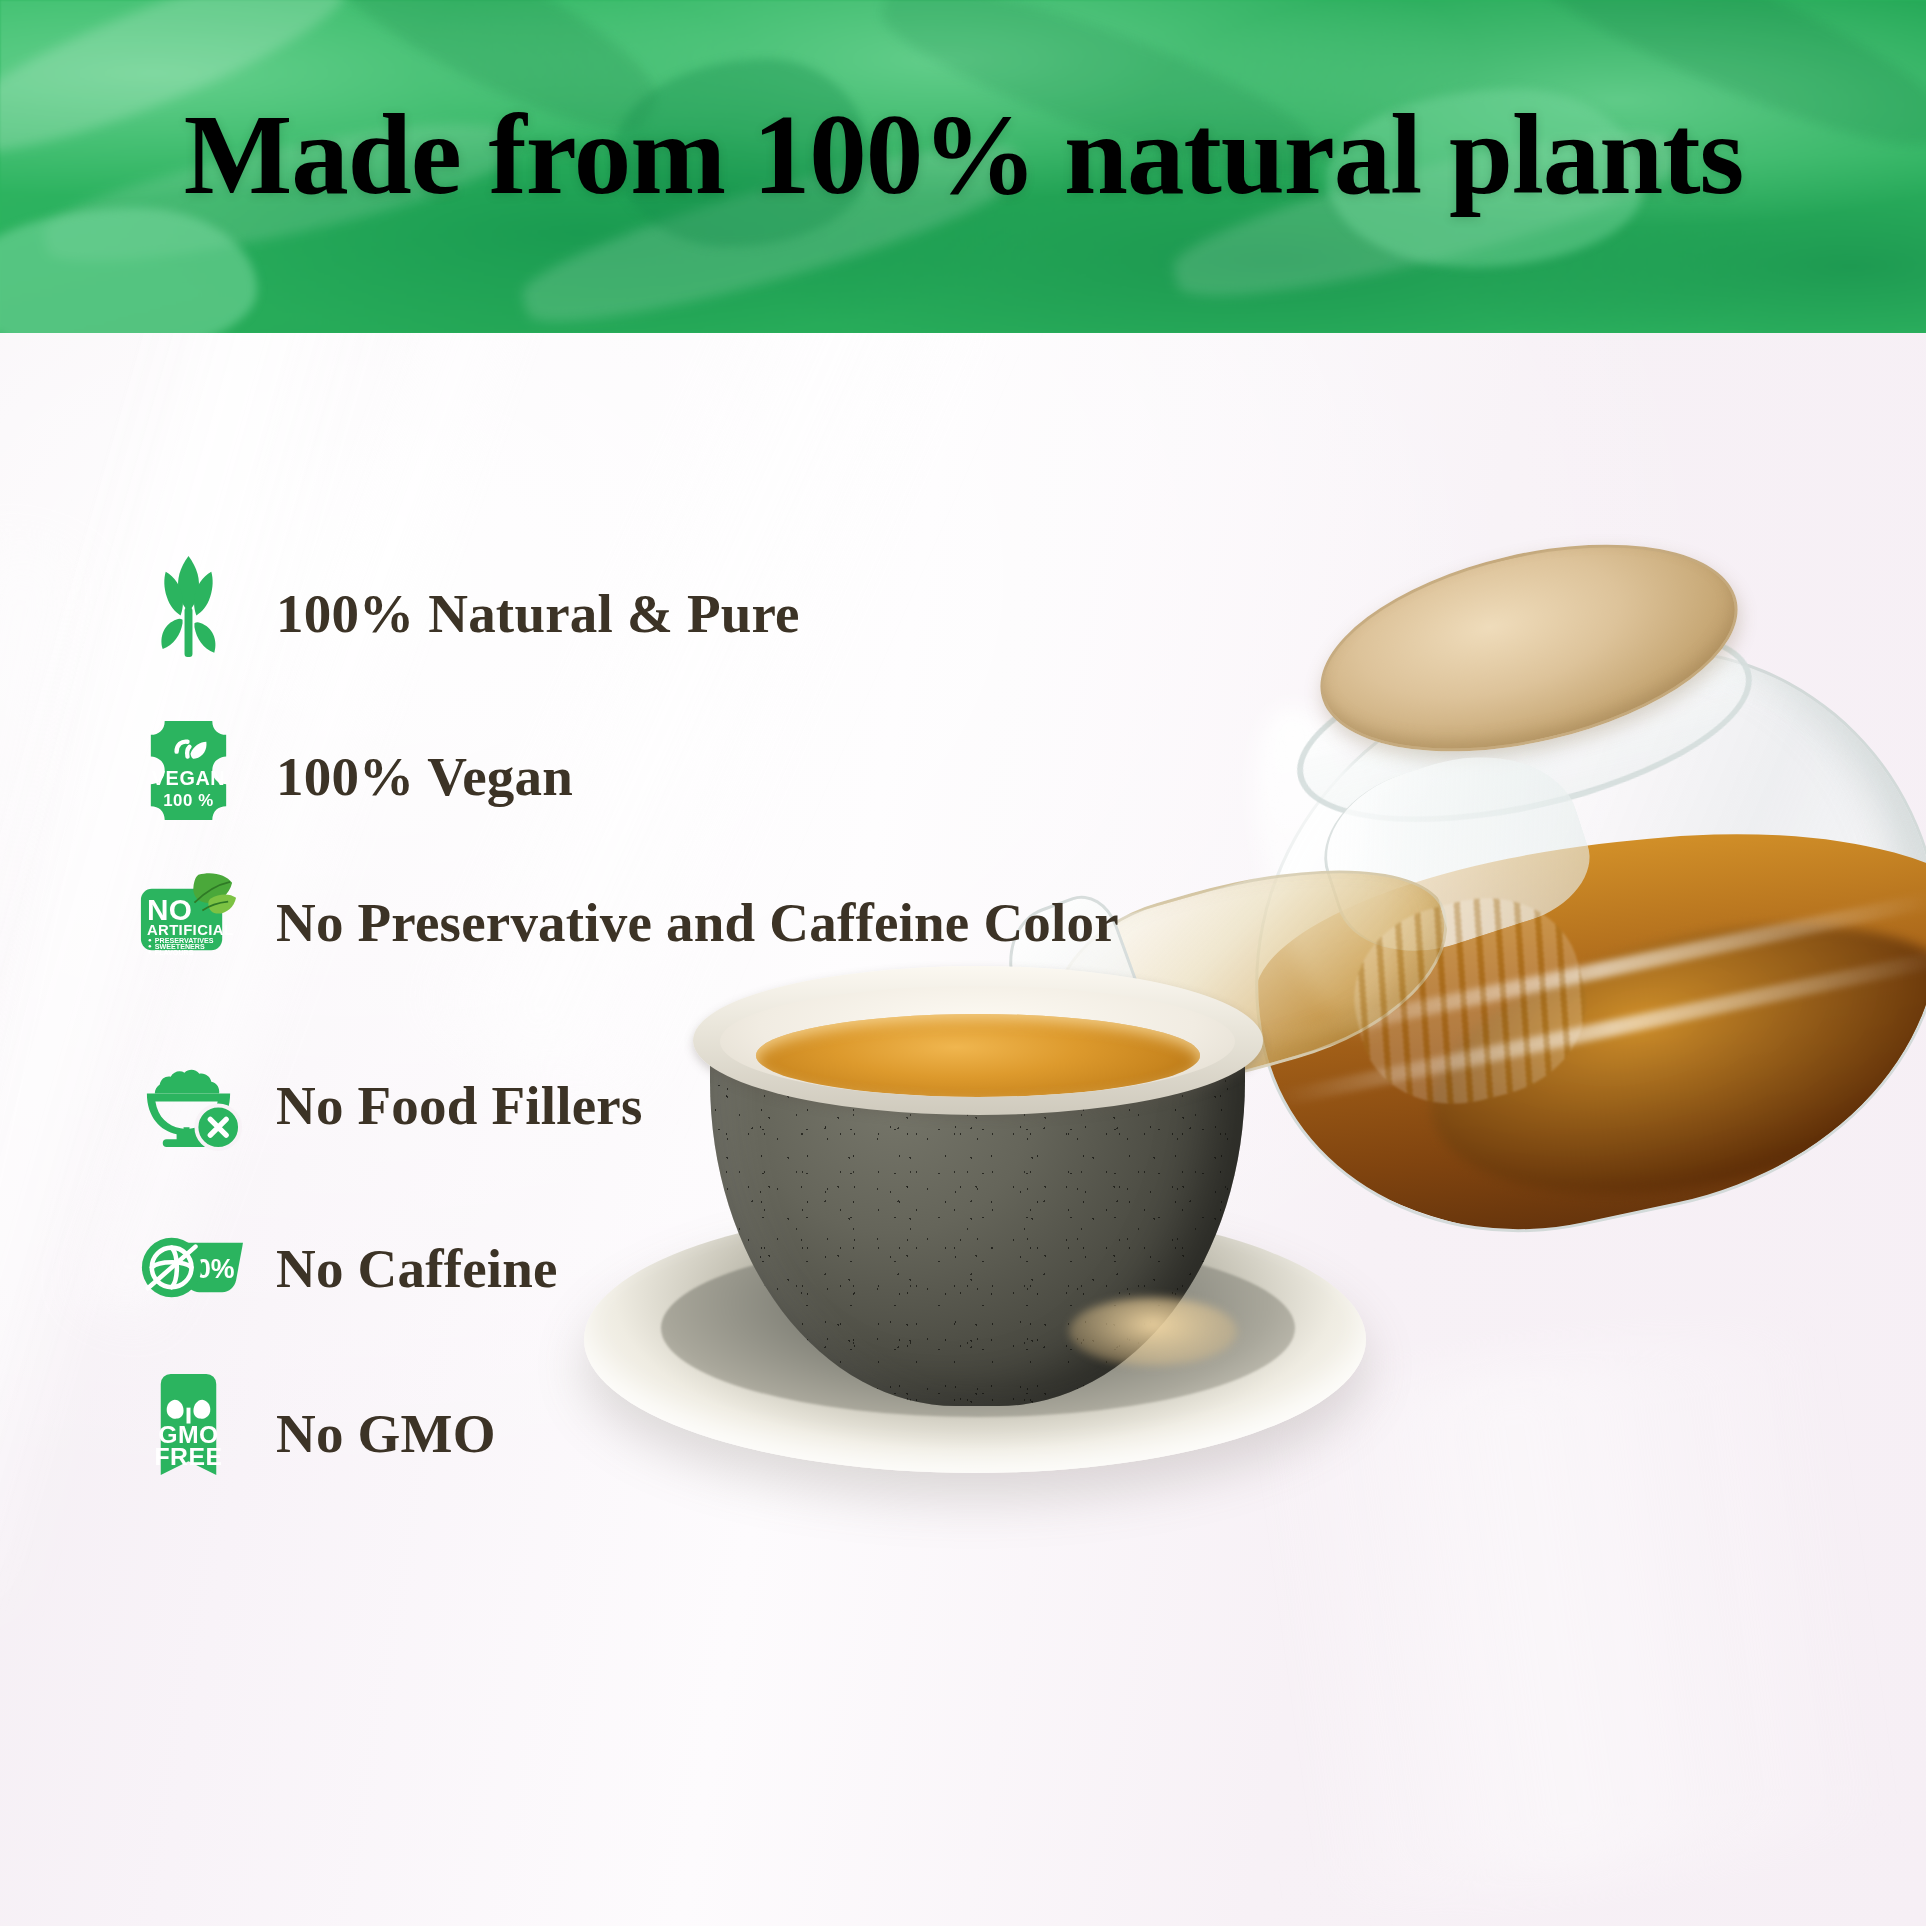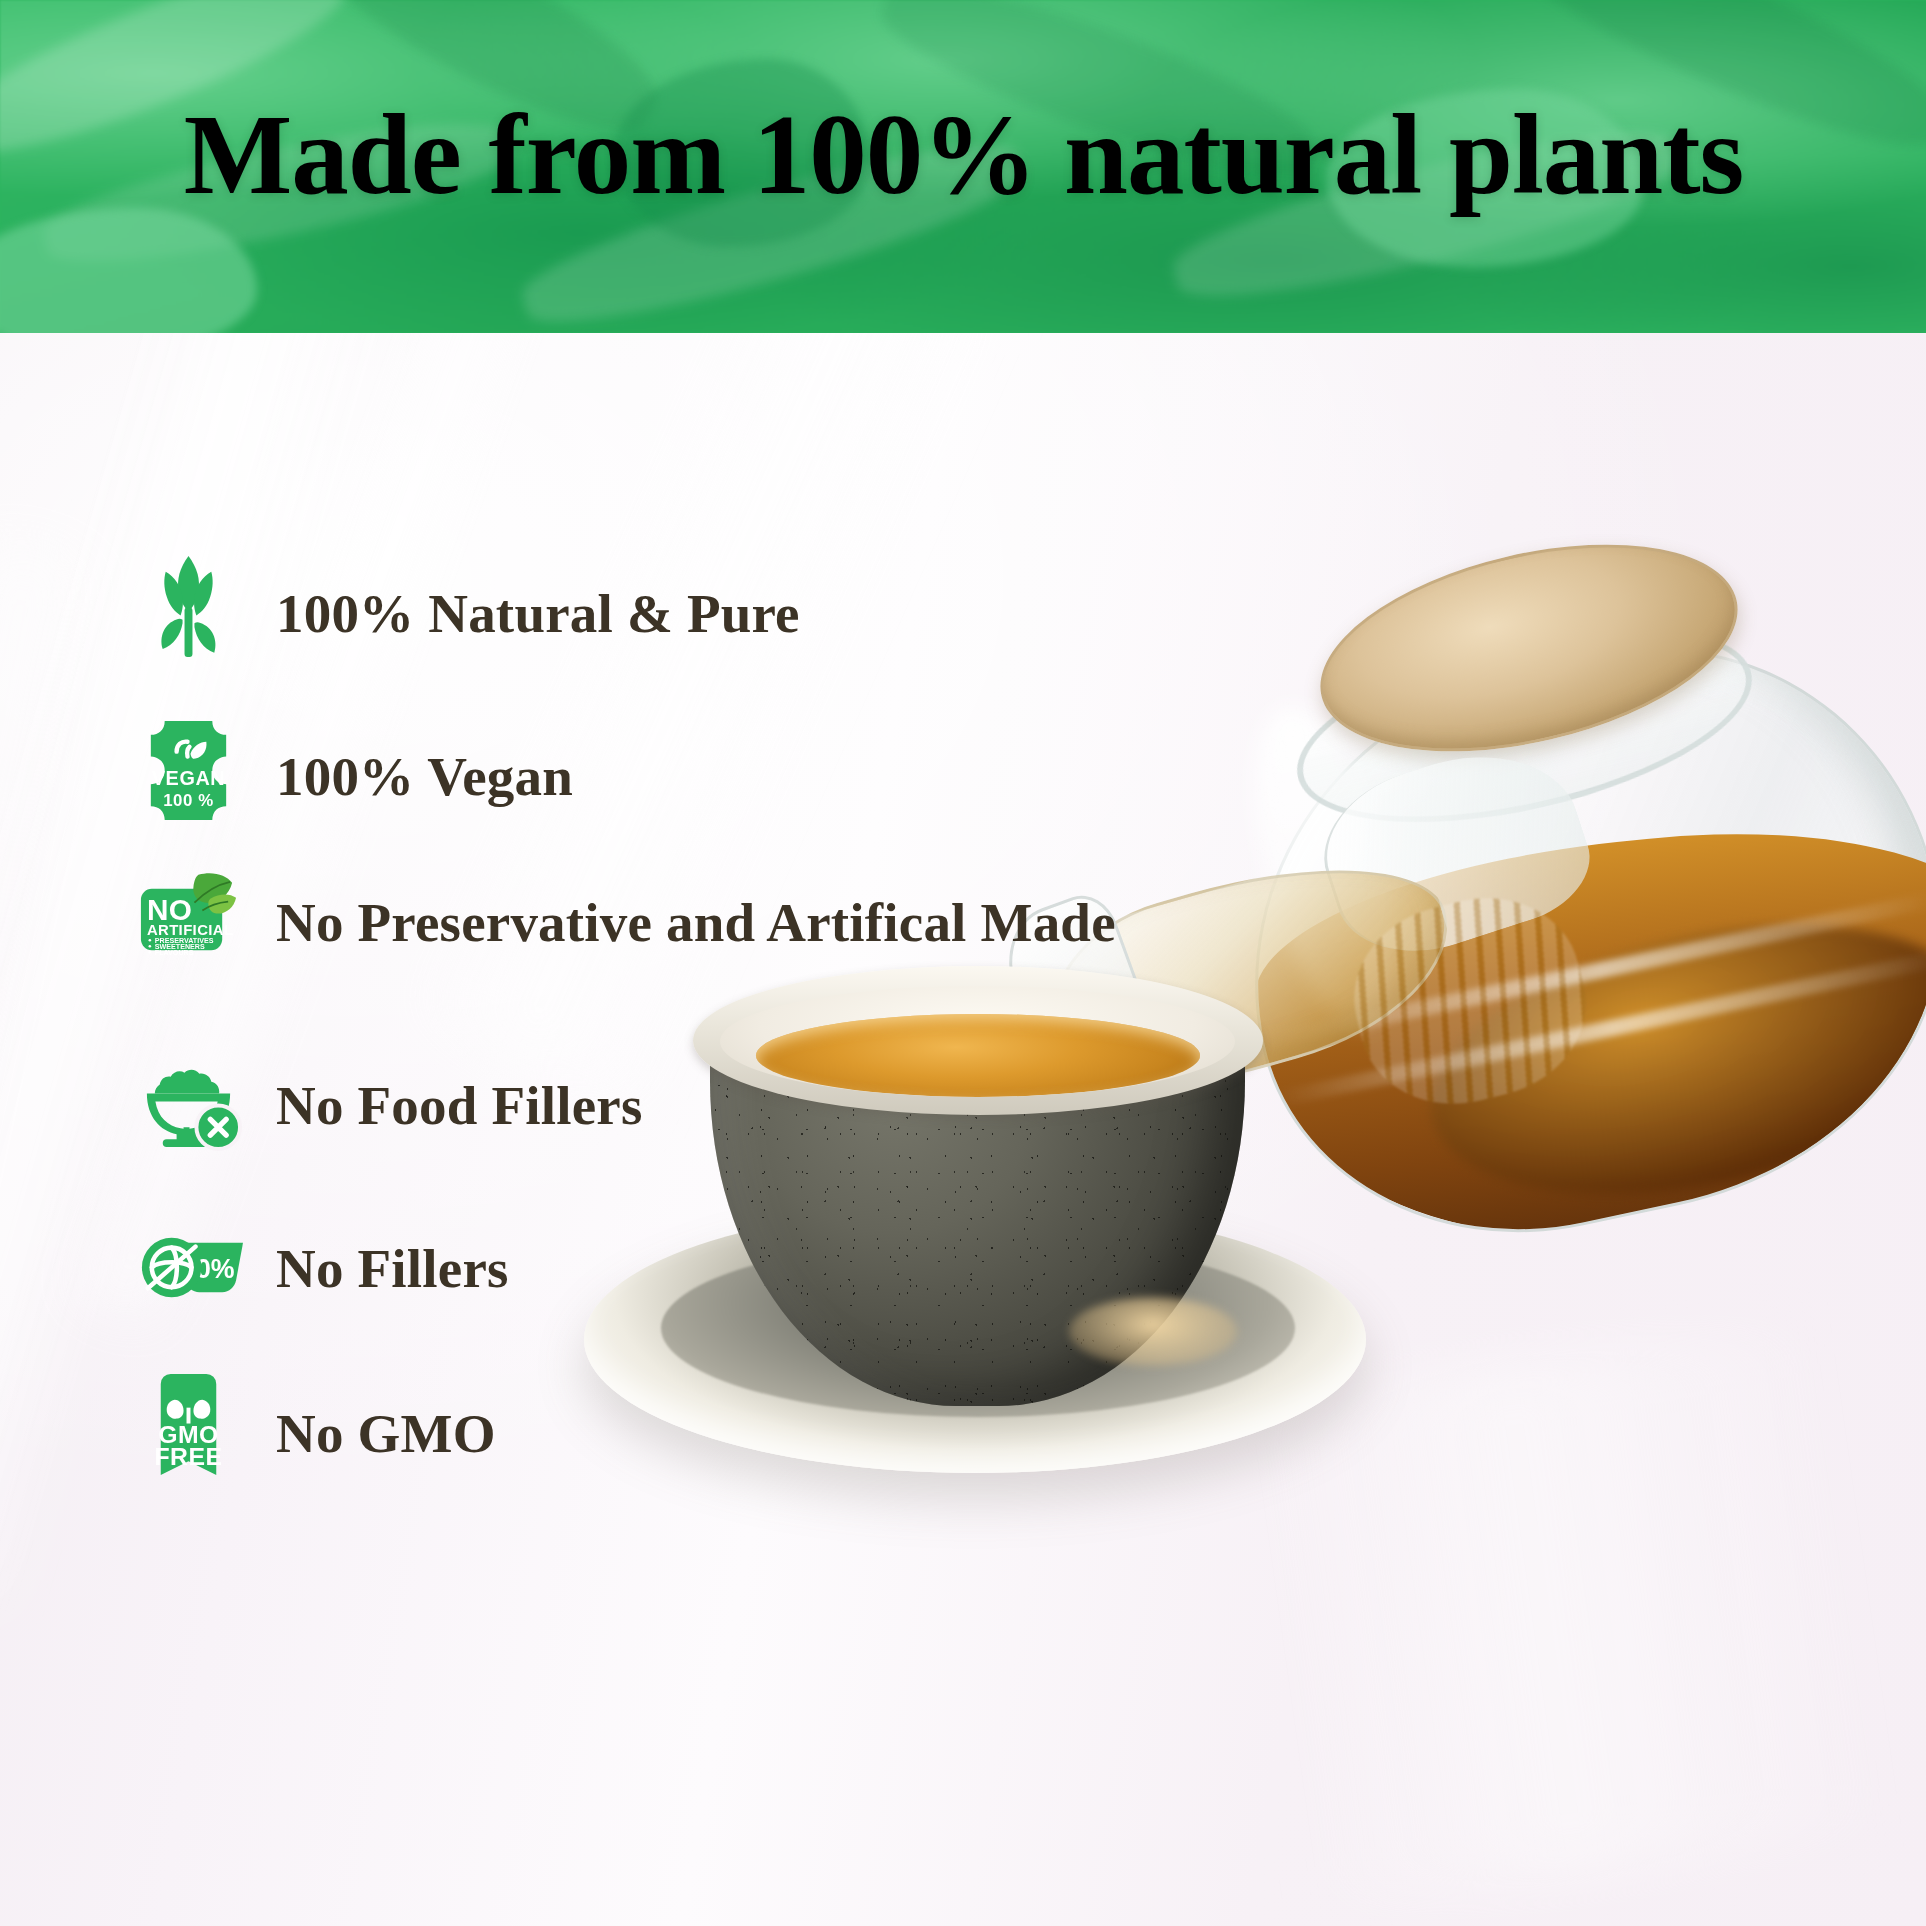--- a/index.html
+++ b/index.html
@@ -368,21 +368,21 @@
           <g font-family="Liberation Sans, sans-serif" font-weight="bold" font-size="7.2" fill="#ffffff">
             <circle cx="17" cy="82" r="1.3"></circle>
             <text x="22" y="84.4">PRESERVATIVES</text>
             <circle cx="17" cy="88" r="1.3"></circle>
             <text x="22" y="90.4">SWEETENERS</text>
             <circle cx="17" cy="94" r="1.3"></circle>
             <text x="22" y="96.4">FLAVOURS</text>
           </g>
         </svg>
       </div>
-      <div class="flabel">No Preservative and Artifical Made</div>
+      <div class="flabel">No Preservative and Caffeine Color</div>
     </div>
 
     <div class="feature f3">
       <div class="ficon">
         <svg width="111" height="111" viewBox="0 0 112 112" aria-hidden="true">
           <g fill="#2bb45f">
 
             <path d="M22 52c0-4 2-7 5-9 1-6 6-9 11-8 3-5 9-7 14-4 4-4 11-4 15 1 6-1 11 3 12 8 5 1 8 5 8 10 0 1 0 2-.2 2H22c0-.2 0-.6 0-0z"></path>
 
             <path d="M14 52h84c0 24-14 38-30 41v5h10a4 4 0 010 8H34a4 4 0 010-8h10v-5C28 90 14 76 14 52zm8.6 8c2.4 16 13 25 25.4 27l3 .5V86h6v1.5l3-.5c12.4-2 23-11 25.4-27H22.6z"></path>
@@ -406,21 +406,21 @@
 
           <circle cx="42" cy="63" r="30" fill="#2bb45f"></circle>
           <g fill="none" stroke="#ffffff" stroke-width="4.6" stroke-linecap="round">
             <circle cx="42" cy="63" r="20"></circle>
             <path d="M42 43c7 7 7 33 0 40"></path>
             <path d="M22 63c7-7 33-7 40 0"></path>
             <path d="M18 84L66 42"></path>
           </g>
         </svg>
       </div>
-      <div class="flabel">No Fillers</div>
+      <div class="flabel">No Caffeine</div>
     </div>
 
     <div class="feature f5">
       <div class="ficon">
         <svg width="111" height="111" viewBox="0 0 112 112" aria-hidden="true">
           <path fill="#2bb45f" d="M28 14a10 10 0 0110-10h36a10 10 0 0110 10v92l-28-14-28 14V14z"></path>
 
           <g fill="#ffffff">
             <path d="M42 30c-5 1-8 5-8 10 0 6 5 10 11 9 4-1 6-4 6-8 0-6-4-11-9-11z"></path>
             <path d="M70 30c5 1 8 5 8 10 0 6-5 10-11 9-4-1-6-4-6-8 0-6 4-11 9-11z"></path>

